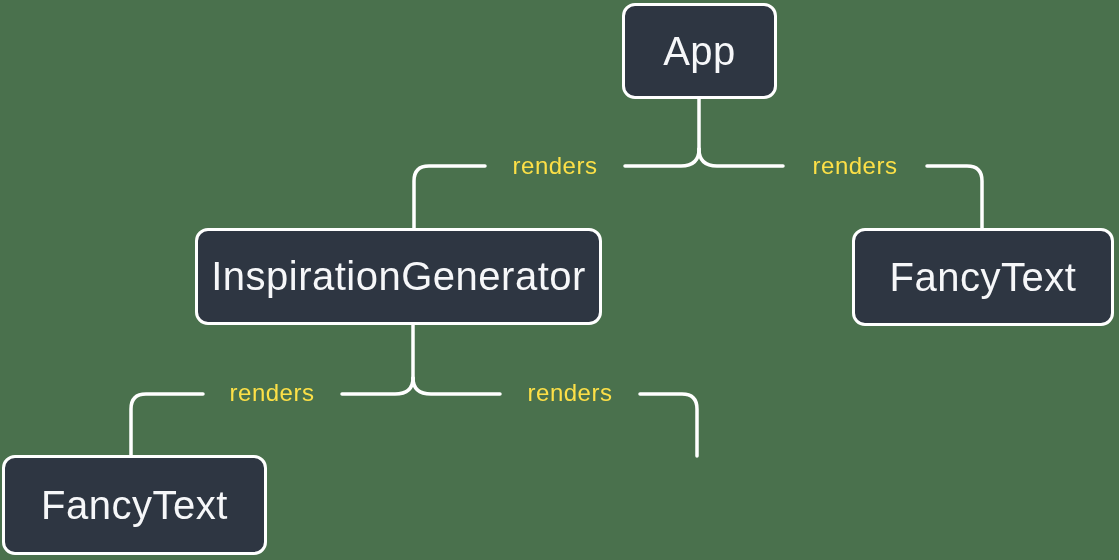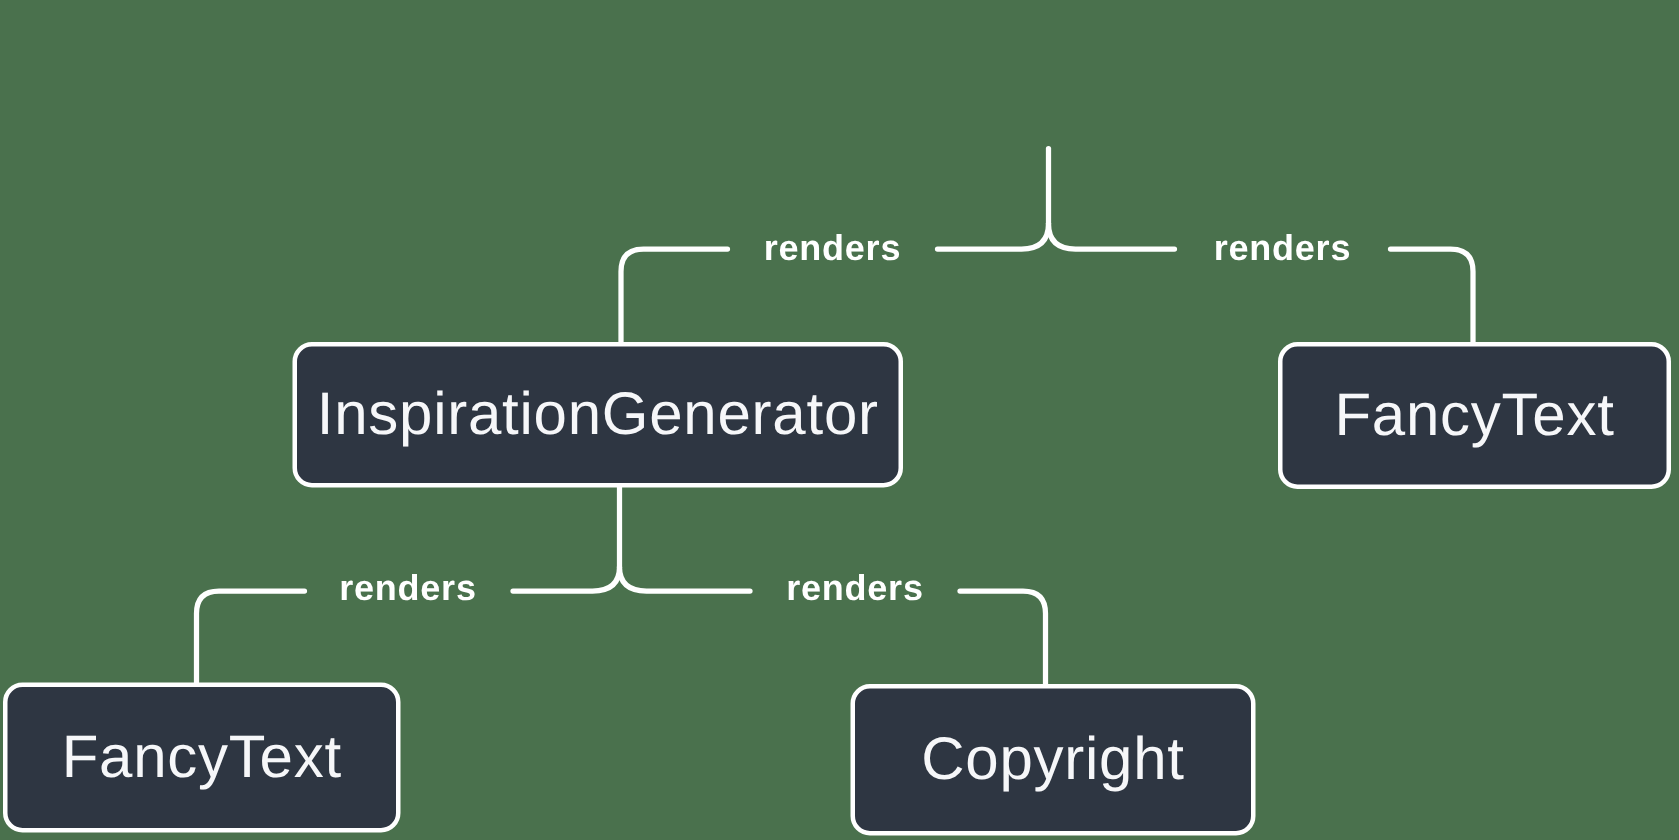--- a/index.html
+++ b/index.html
@@ -42,23 +42,23 @@
     white-space: nowrap;
   }
   .node-app        { left: 622px; top: 3px;   width: 155px; height: 96px; }
   .node-inspiration{ left: 195px; top: 228px; width: 407px; height: 97px; }
   .node-fancy-right{ left: 852px; top: 228px; width: 262px; height: 98px; }
   .node-fancy-left { left: 2px;   top: 455px; width: 265px; height: 100px; }
   .node-copyright  { left: 567px; top: 456px; width: 270px; height: 101px; }
   .edge-label {
     position: absolute;
     transform: translate(-50%, -50%);
-    color: #ffffff;
+    color: #fde047;
     font-size: 24px;
-    font-weight: 700;
+    font-weight: 400;
     letter-spacing: 0.5px;
     white-space: nowrap;
   }
   .edge-label-1 { left: 555px; top: 166px; }
   .edge-label-2 { left: 855px; top: 166px; }
   .edge-label-3 { left: 272px; top: 393px; }
   .edge-label-4 { left: 570px; top: 393px; }
 </style>
 </head>
 <body>
@@ -77,35 +77,35 @@
 
     <path d="M 413 325 V 378"></path>
 
     <path d="M 413 378 Q 413 394 395 394 H 342"></path>
     <path d="M 203 394 H 146 Q 131 394 131 409 V 455"></path>
 
     <path d="M 413 378 Q 413 394 431 394 H 500"></path>
     <path d="M 640 394 H 682 Q 697 394 697 409 V 456"></path>
   </svg>
 
+  <div class="node node-app">
+    <span>App</span>
+  </div>
 
   <div class="node node-inspiration">
     <span>InspirationGenerator</span>
   </div>
 
   <div class="node node-fancy-right">
     <span>FancyText</span>
   </div>
 
   <div class="node node-fancy-left">
     <span>FancyText</span>
   </div>
 
-  <div class="node node-copyright">
-    <span>Copyright</span>
-  </div>
 
   <span class="edge-label edge-label-1">renders</span>
   <span class="edge-label edge-label-2">renders</span>
   <span class="edge-label edge-label-3">renders</span>
   <span class="edge-label edge-label-4">renders</span>
 
 </div>
 
 </body></html>

